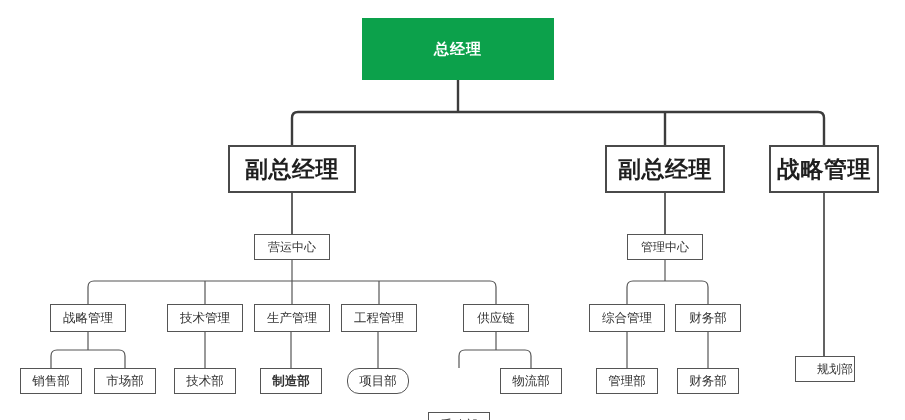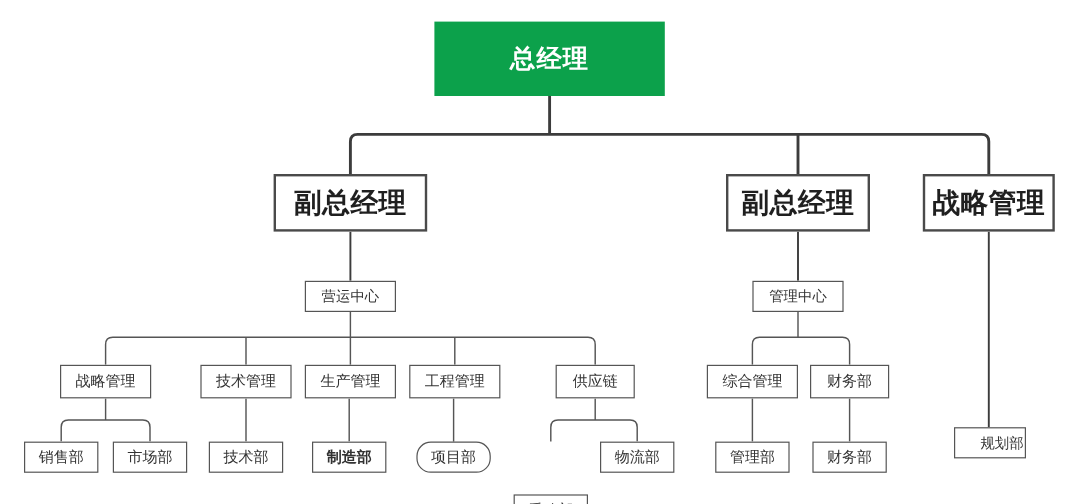--- a/index.html
+++ b/index.html
@@ -34,21 +34,21 @@
     text-align: center;
     white-space: nowrap;
     background: #ffffff;
     z-index: 2;
   }
   .node.root {
     background: #0CA14B;
     border: none;
     color: #ffffff;
     font-weight: bold;
-    font-size: 21px;
+    font-size: 15px;
     letter-spacing: 1px;
   }
   .node.level2 {
     border: 2px solid #4a4a4a;
     color: #1f1f1f;
     font-weight: bold;
     font-size: 23px;
     letter-spacing: 0.5px;
   }
   .node.level3 {

